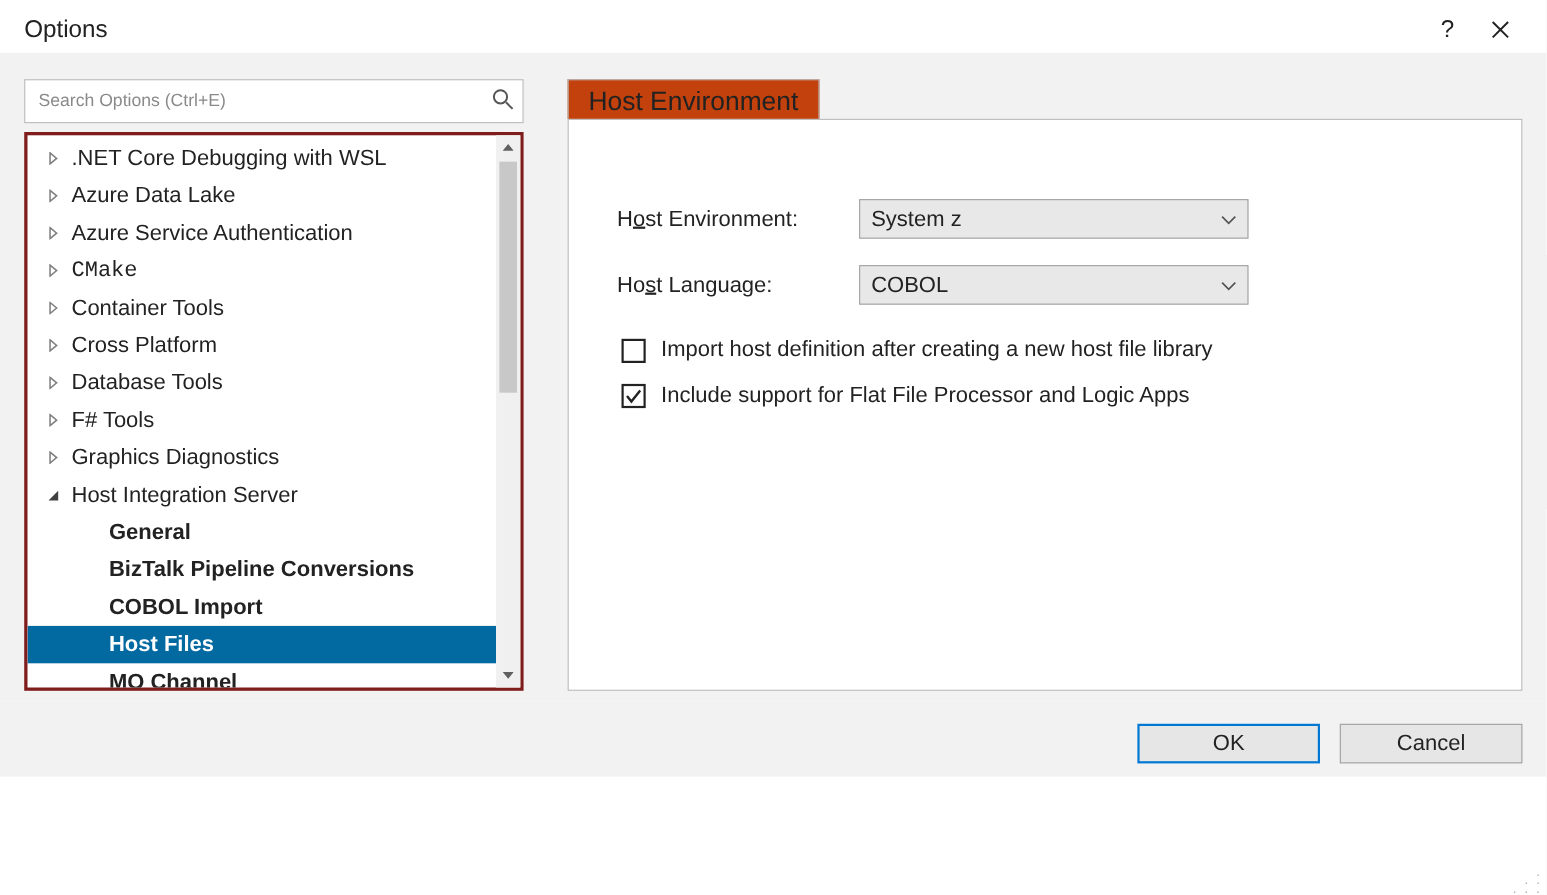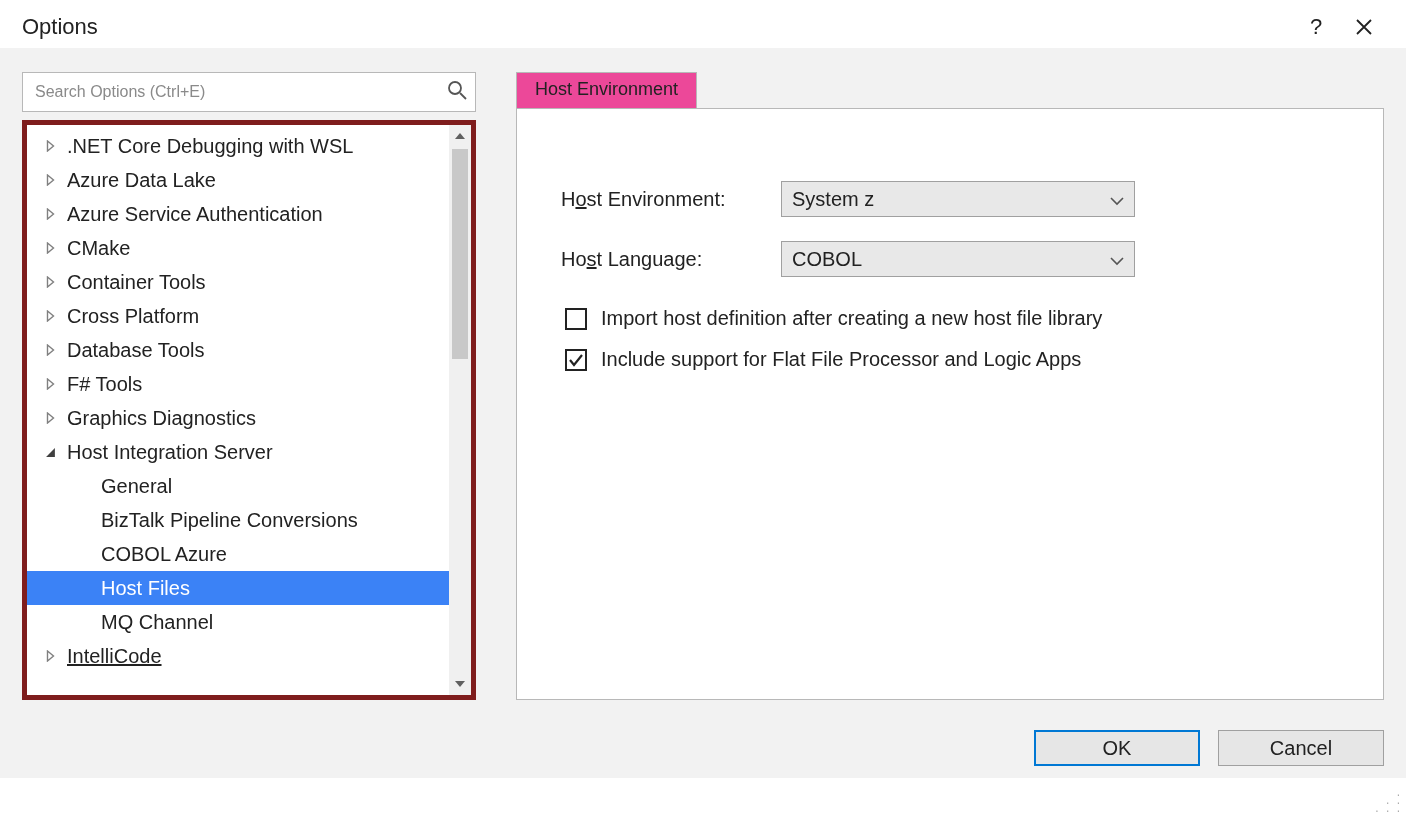--- a/index.html
+++ b/index.html
@@ -46,46 +46,46 @@
     padding: 0 8px 0 10px;
     margin-bottom: 8px;
   }
   .search input {
     flex:1; border:none; outline:none; font-size:16px;
     background:transparent;
   }
   .search input::placeholder { color:#8a8a8a; }
   .search .mag { color:#666; }
   .tree-wrap {
-    border:5px solid #7f1d1d;
+    border:3px solid #7f1d1d;
     background:#fff;
-    height: 580px;
+    height: 508px;
     position:relative;
     display:flex;
   }
   .tree {
     flex:1;
     overflow:hidden;
     padding: 4px 0;
   }
   .tree-item {
     display:flex; align-items:center;
     height: 34px;
     font-size: 20px;
     padding-left: 12px;
     white-space: nowrap;
   }
   .tree-item .arrow {
     width: 22px; display:inline-flex; justify-content:center;
     color:#808080; font-size:14px;
   }
   .tree-item .arrow.expanded { color:#404040; }
-  .tree-item.child { padding-left: 68px; }
+  .tree-item.child { padding-left: 68px; font-weight: bold; }
   .tree-item.child .arrow { width: 0; }
-  .tree-item.selected { background:#3b82f6; color:#fff; }
+  .tree-item.selected { background:#0369a1; color:#fff; }
   .scrollbar {
     width: 22px;
     background:#f0f0f0;
     display:flex; flex-direction:column;
   }
   .sb-btn {
     height: 22px;
     display:flex; align-items:center; justify-content:center;
     color:#606060; font-size:12px;
   }
@@ -100,23 +100,23 @@
     flex:1;
     display:flex; flex-direction:column;
   }
   .tabstrip {
     display:flex;
     height:36px;
   }
   .tab {
     border:1px solid #b8b8b8;
     border-bottom:none;
-    background:#ec4899;
+    background:#c2410c;
     padding: 6px 18px 0 18px;
-    font-size:18px;
+    font-size:24px;
     height:36px;
     margin-bottom:-1px;
     z-index:2;
   }
   .page {
     flex:1;
     border:1px solid #b8b8b8;
     background:#fff;
     padding: 72px 26px 10px 44px;
     position:relative;
@@ -223,21 +223,21 @@
               </svg>
             </span>
             <span style="margin-left: 6px;">Azure Service Authentication</span>
           </div>
           <div class="tree-item">
             <span class="arrow">
               <svg width="9" height="12" viewBox="0 0 8 12">
                 <path d="M1 1 L7 6 L1 11 Z" fill="none" stroke="#808080" stroke-width="1.4"></path>
               </svg>
             </span>
-            <span style="margin-left: 6px;">CMake</span>
+            <span style="margin-left: 6px; font-family: Liberation Mono, monospace;">CMake</span>
           </div>
           <div class="tree-item">
             <span class="arrow">
               <svg width="9" height="12" viewBox="0 0 8 12">
                 <path d="M1 1 L7 6 L1 11 Z" fill="none" stroke="#808080" stroke-width="1.4"></path>
               </svg>
             </span>
             <span style="margin-left: 6px;">Container Tools</span>
           </div>
           <div class="tree-item">
@@ -283,21 +283,21 @@
           <div class="tree-item child">
             <span class="arrow"></span>
             <span style="margin-left: 6px;">General</span>
           </div>
           <div class="tree-item child">
             <span class="arrow"></span>
             <span style="margin-left: 6px;">BizTalk Pipeline Conversions</span>
           </div>
           <div class="tree-item child">
             <span class="arrow"></span>
-            <span style="margin-left: 6px;">COBOL Azure</span>
+            <span style="margin-left: 6px;">COBOL Import</span>
           </div>
           <div class="tree-item child selected">
             <span class="arrow"></span>
             <span style="margin-left: 6px;">Host Files</span>
           </div>
           <div class="tree-item child">
             <span class="arrow"></span>
             <span style="margin-left: 6px;">MQ Channel</span>
           </div>
           <div class="tree-item">

